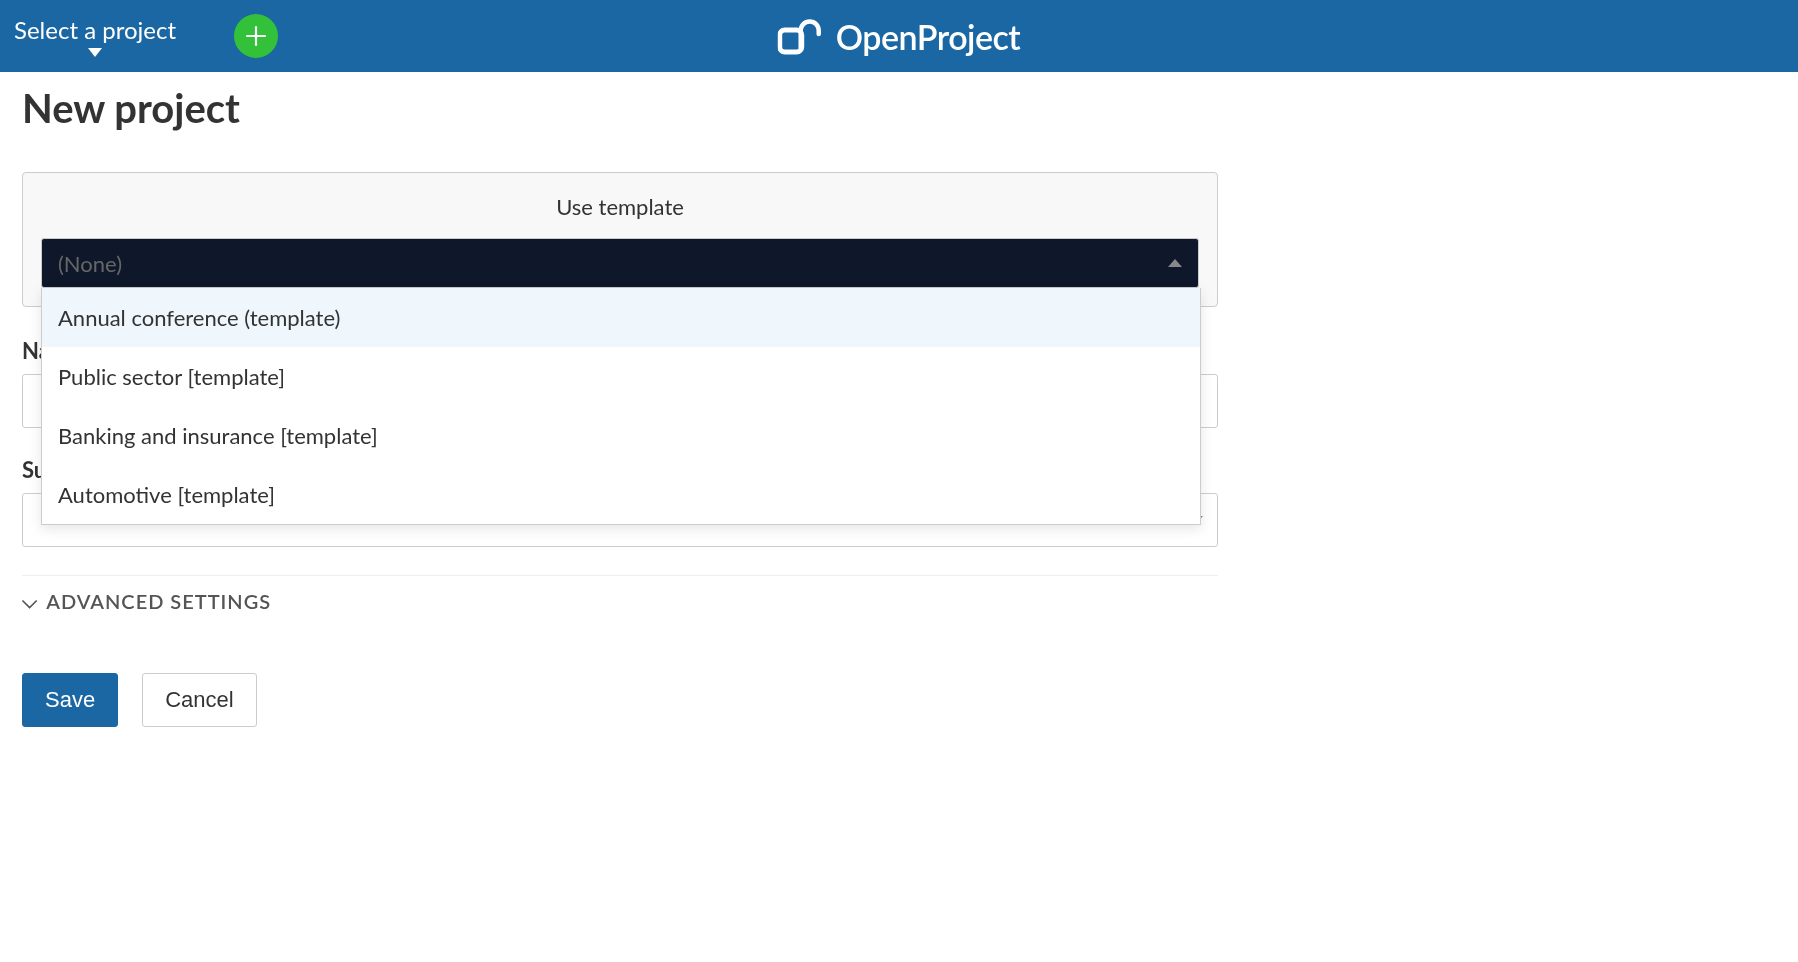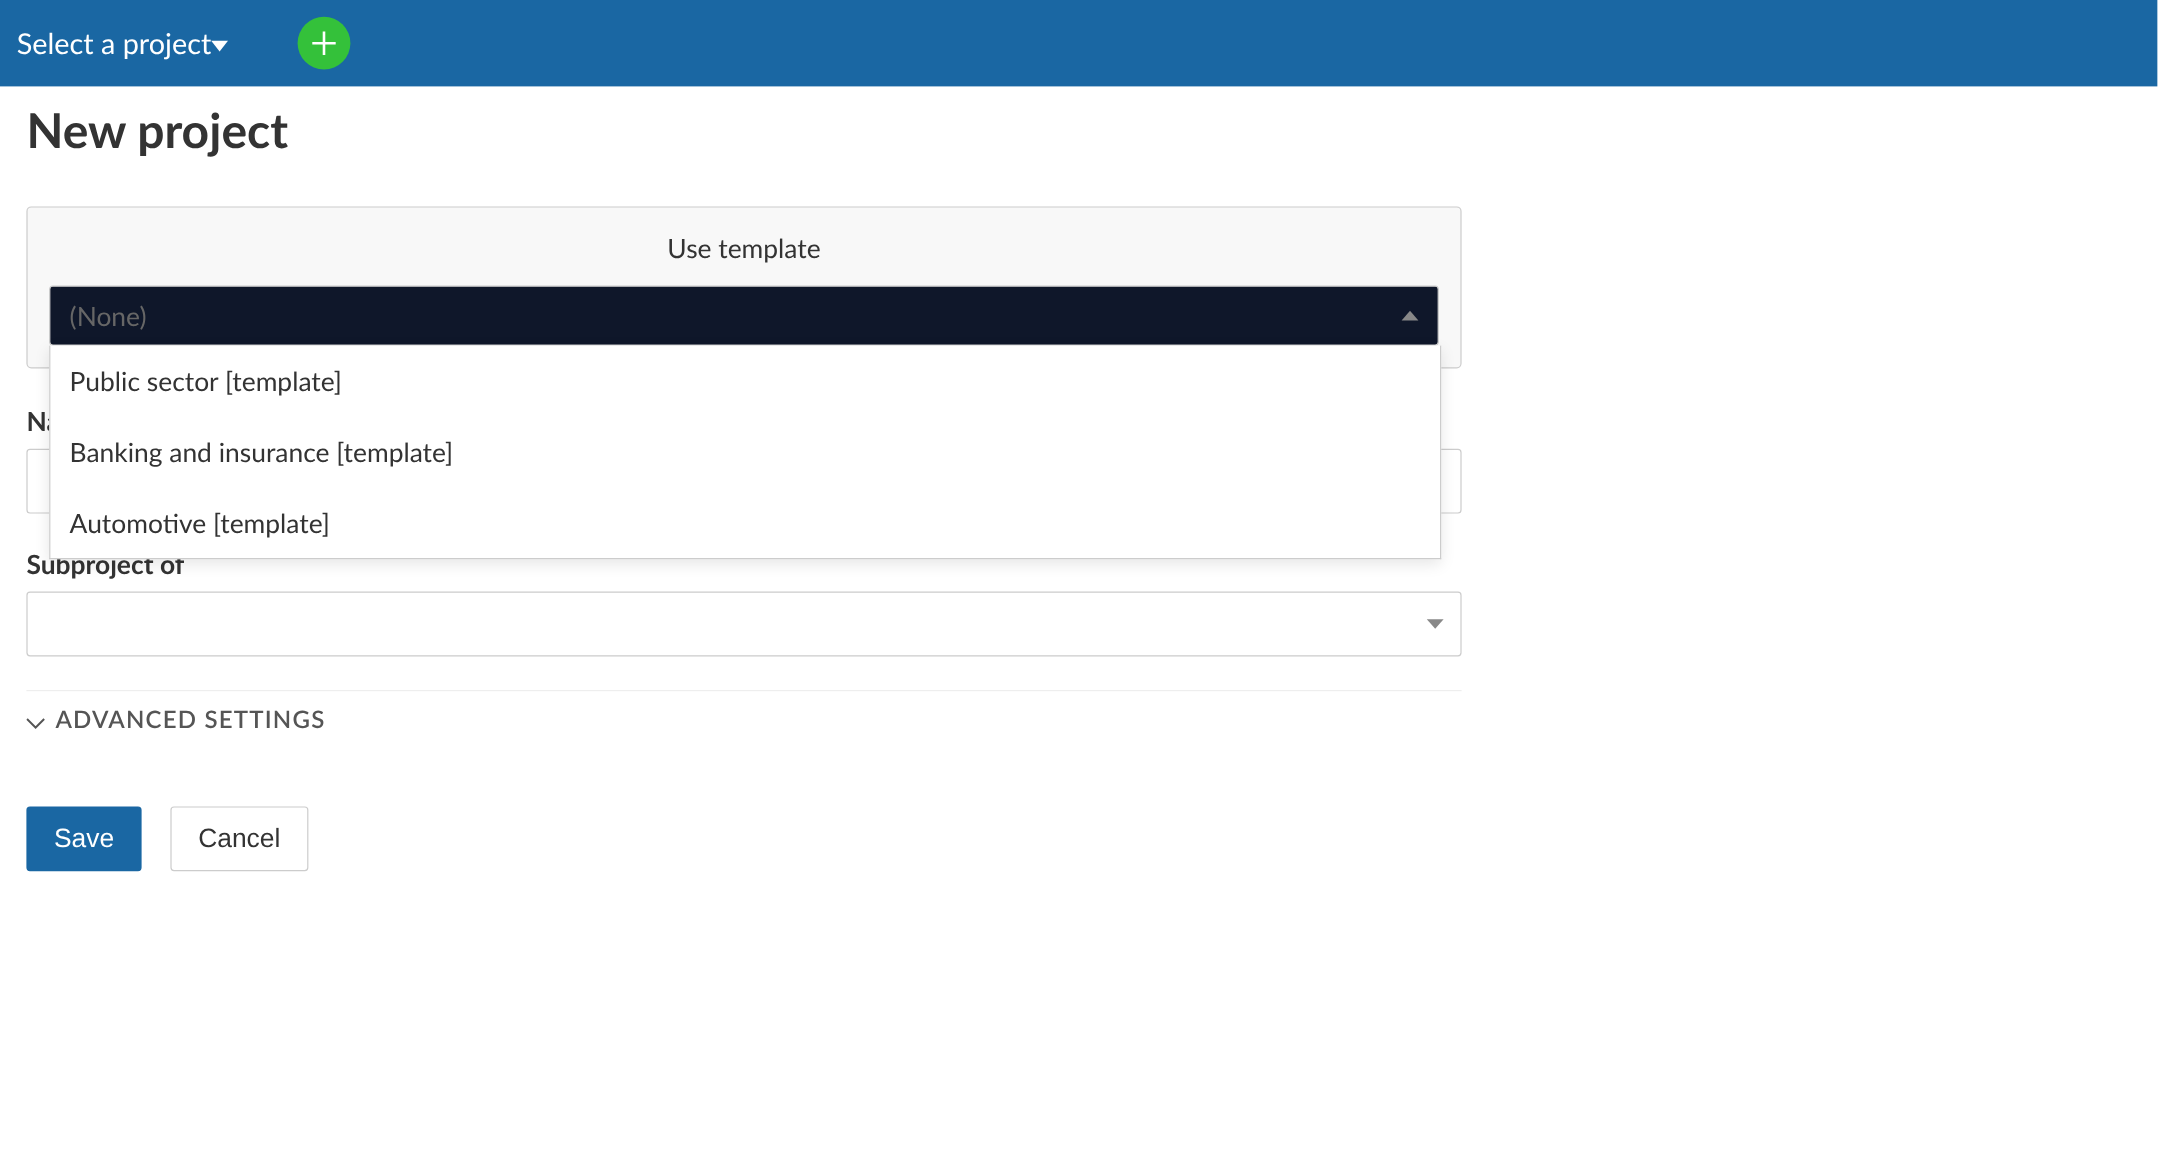--- a/index.html
+++ b/index.html
@@ -1,18 +1,18 @@
 <!DOCTYPE html>
 <html><head>
 <meta charset="utf-8">
 <style>
   * { box-sizing: border-box; margin: 0; padding: 0; }
   html, body { width: 1798px; height: 962px; font-family: -apple-system, BlinkMacSystemFont, "Segoe UI", "Lato", "Helvetica Neue", Arial, sans-serif; background: #fff; color: #333; }
   .topbar { height: 72px; background: #1a67a3; display: flex; align-items: center; padding: 0 14px; position: relative; }
-  .project-select { color: #fff; font-size: 24px; display: flex; align-items: center; gap: 0; cursor: pointer; }
+  .project-select { color: #fff; font-size: 24px; display: flex; align-items: center; gap: 0; cursor: pointer; flex-direction: column; }
   .project-select .caret { width: 0; height: 0; border-left: 7px solid transparent; border-right: 7px solid transparent; border-top: 9px solid #fff; margin-top: 4px; }
   .add-btn { margin-left: 58px; width: 44px; height: 44px; border-radius: 50%; background: #34c13a; display: flex; align-items: center; justify-content: center; cursor: pointer; }
   .add-btn svg { width: 26px; height: 26px; }
   .logo { position: absolute; left: 50%; transform: translateX(-50%); display: flex; align-items: center; gap: 10px; color: #fff; }
   .logo svg { height: 40px; }
   .logo-text { font-size: 34px; font-weight: 600; letter-spacing: -0.5px; }
   .page { padding: 12px 22px; width: 1240px; }
   h1 { font-size: 40px; font-weight: 700; color: #333; margin-bottom: 40px; }
   .fieldset { border: 1px solid #ccc; border-radius: 4px; background: #f8f8f8; padding: 20px 18px 18px 18px; margin-bottom: 30px; position: relative; }
   .fieldset-label { font-size: 22px; font-weight: 400; color: #333; margin-bottom: 18px; text-align: center; }
@@ -40,33 +40,41 @@
 <div class="topbar">
   <div class="project-select">
     <span>Select a project</span>
     <span class="caret"></span>
   </div>
   <div class="add-btn">
     <svg viewBox="0 0 24 24">
         <path d="M11 3h2v18h-2z M3 11h18v2H3z" fill="#fff"></path>
       </svg>
   </div>
+  <div class="logo">
+    <svg viewBox="0 0 48 40">
+      <rect x="2" y="14" width="22" height="22" rx="5" ry="5" fill="none" stroke="#fff" stroke-width="5"></rect>
+      <path d="M30 36 V16 a10 10 0 0 1 20 0 v4" fill="none" stroke="#fff" stroke-width="5" stroke-linecap="round" transform="translate(-4,0) scale(0.9)"></path>
+    </svg>
+    <span class="logo-text">OpenProject</span>
+  </div>
 </div>
 
 <div class="page">
   <h1>New project</h1>
 
   <div class="fieldset">
     <div class="fieldset-label">Use template</div>
     <div class="select-box">
       <div class="select-input">
         <span>(None)</span>
         <span class="arrow-up"></span>
       </div>
       <div class="dropdown">
+        <div class="dropdown-option highlighted">Annual conference (template)</div>
         <div class="dropdown-option">Public sector [template]</div>
         <div class="dropdown-option">Banking and insurance [template]</div>
         <div class="dropdown-option">Automotive [template]</div>
       </div>
     </div>
   </div>
 
   <div class="form-row">
     <label class="form-label">Name</label>
     <input class="text-input" type="text" style="">

